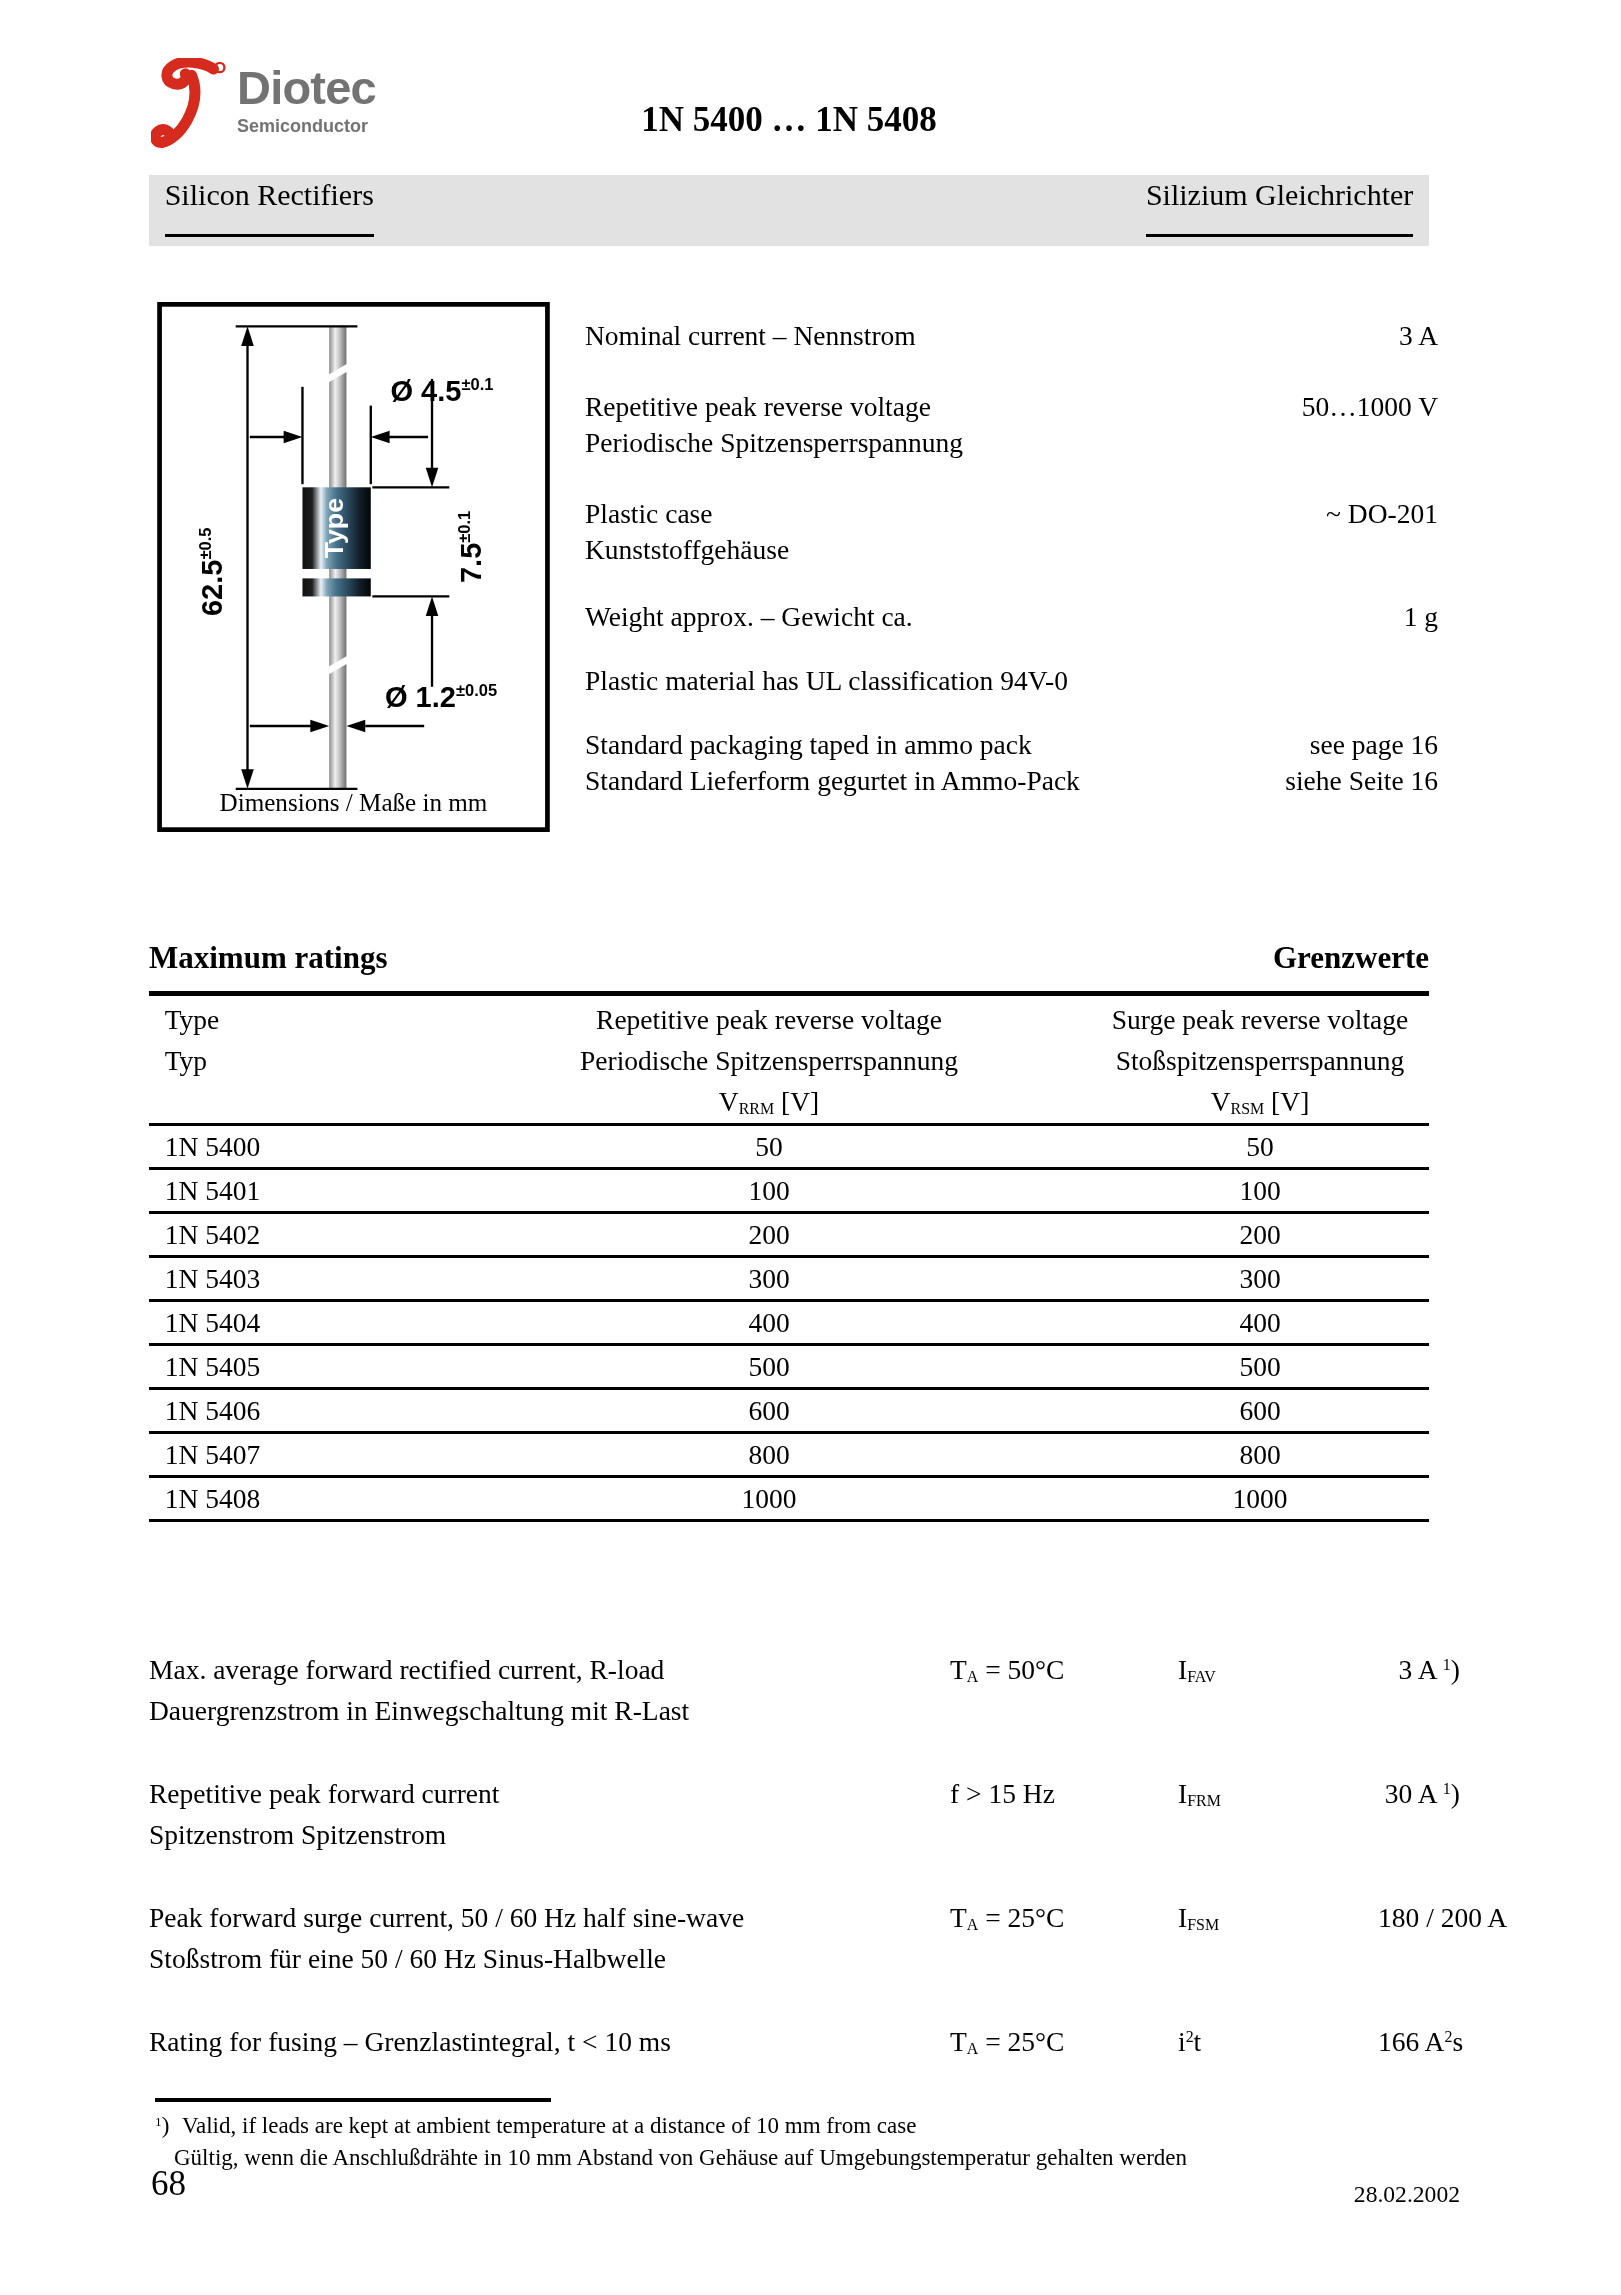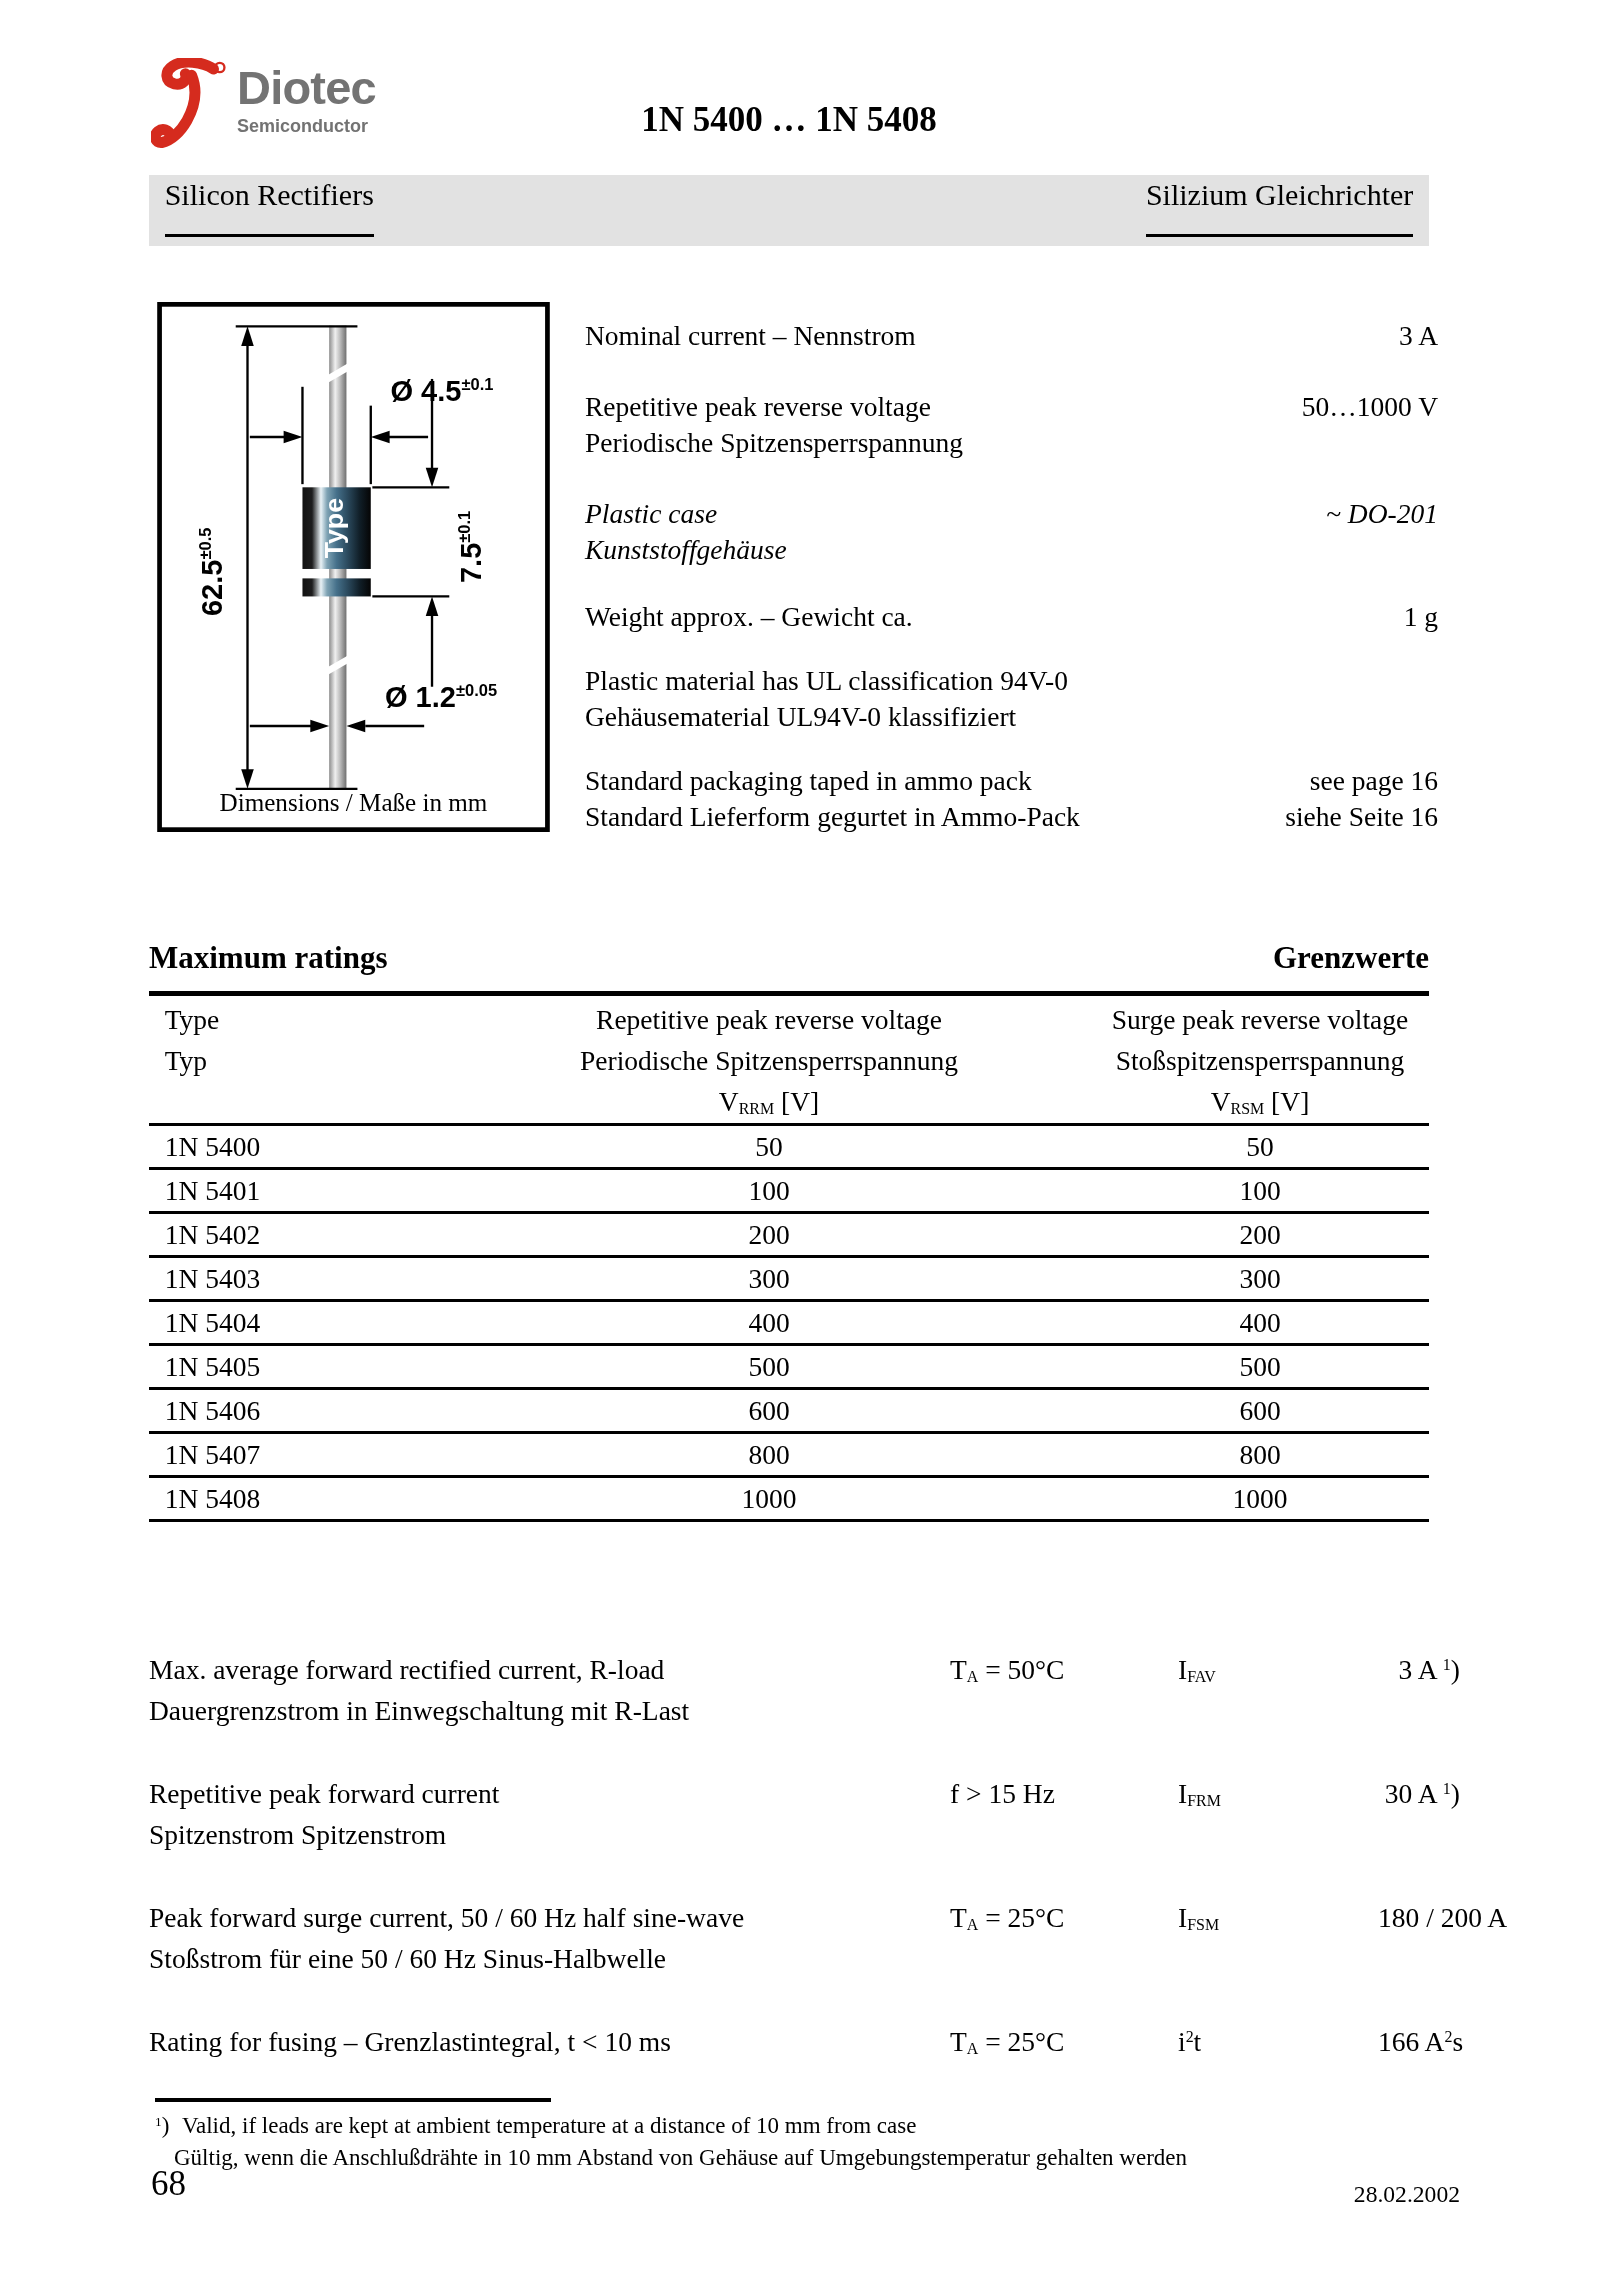--- a/index.html
+++ b/index.html
@@ -24,21 +24,21 @@
     display:flex;justify-content:space-between;align-items:flex-end;
     padding:0 15.7px 9.4px 15.7px;box-sizing:border-box;}
   .title-bar .bar-title{font-size:30px;font-weight:normal;border-bottom:3.9px solid #000;padding-bottom:22px;}
   
   .diagram{position:absolute;left:157px;top:302px;}
   
   .specs{position:absolute;left:585px;top:318px;width:853px;font-size:27.5px;line-height:36px;}
   .spec-row{display:flex;justify-content:space-between;}
   .spec-left{text-align:left;}
   .spec-right{text-align:right;white-space:nowrap;}
-  .mb1{margin-bottom:35px;} .mb2{margin-bottom:35px;} .mb3{margin-bottom:31px;font-style:italic;}
+  .mb1{margin-bottom:35px;} .mb2{margin-bottom:35px;} .mb3{margin-bottom:31px;}
   .mb4{margin-bottom:28px;} .mb5{margin-bottom:28px;}
   
   .ratings-heading{position:absolute;left:149px;top:940px;width:1280px;display:flex;
     justify-content:space-between;font-size:31px;font-weight:bold;}
   .ratings-table{position:absolute;left:149px;top:991px;width:1280px;border-collapse:collapse;table-layout:fixed;font-size:27.5px;}
   .ratings-table col.c1{width:298px;} .ratings-table col.c2{width:644px;} .ratings-table col.c3{width:338px;}
   .ratings-table thead td{border-top:5.5px solid #000;vertical-align:top;padding-top:3.1px;line-height:41px;height:122px;}
   .ratings-table tbody td{border-top:3.9px solid #000;height:39px;line-height:39px;}
   .ratings-table tbody tr:last-child td{border-bottom:3.9px solid #000;}
   .cell-left{text-align:left;padding-left:15.7px;}
@@ -178,21 +178,20 @@
       </div>
       <div class="spec-right">~ DO-201</div>
     </div>
     <div class="spec-row mb4">
       <div class="spec-left">Weight approx. – Gewicht ca.</div>
       <div class="spec-right">1 g</div>
     </div>
     <div class="spec-row mb5">
       <div class="spec-left">
         <div>Plastic material has UL classification 94V-0</div>
-        <div>Gehäusematerial UL94V-0 klassifiziert</div>
       </div>
       <div class="spec-right"></div>
     </div>
     <div class="spec-row">
       <div class="spec-left">
         <div>Standard packaging taped in ammo pack</div>
         <div>Standard Lieferform gegurtet in Ammo-Pack</div>
       </div>
       <div class="spec-right">
         <div>see page 16</div>

